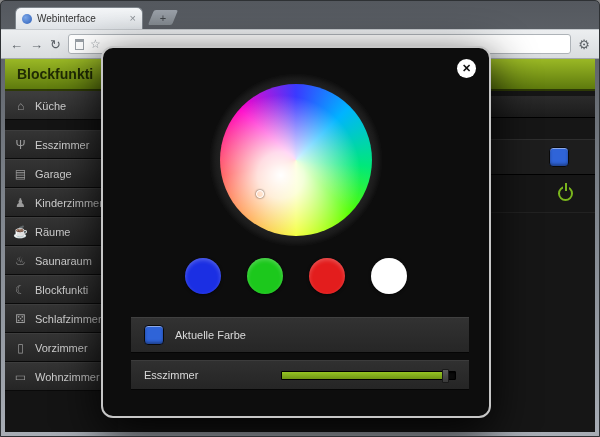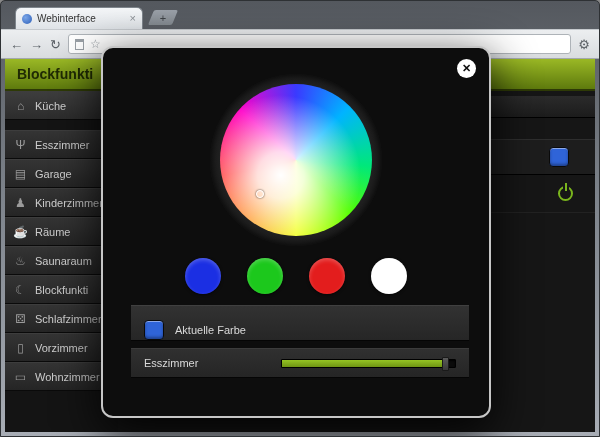--- a/index.html
+++ b/index.html
@@ -114,24 +114,24 @@
         #3a3aff 0deg, #00b4ff 45deg, #00e87a 95deg, #55ff00 135deg,
         #f0ff00 180deg, #ff8400 218deg, #ff2020 258deg, #ff00c8 312deg, #3a3aff 360deg);
   }
   .wheel-selector{
     position:absolute;left:24%;top:70%;width:8px;height:8px;border-radius:50%;
     border:1.5px solid #fff;box-shadow:0 0 2px rgba(0,0,0,.8);
   }
   .presets{display:flex;justify-content:center;gap:26px;margin-top:12px;}
   .preset{width:36px;height:36px;border-radius:50%;box-shadow:inset 0 2px 4px rgba(255,255,255,.25), 0 1px 3px rgba(0,0,0,.6);}
   .ctrl-bar{
-    margin:11px 20px 0 28px;height:36px;
+    margin:23px 20px 0 28px;height:36px;
     background:linear-gradient(#323232,#262626);
     border-top:1px solid #404040;border-bottom:1px solid #050505;
-    display:flex;align-items:flex-end;
+    display:flex;align-items:center;
   }
   .ctrl-cell{flex:1;display:flex;align-items:center;gap:11px;padding:0 13px;font-size:11px;color:#dadada;--bg:#2c2c2c;}
   .ctrl-divider{width:1px;background:#0a0a0a;box-shadow:1px 0 0 #3d3d3d;}
   .cur-swatch{
     width:20px;height:20px;border-radius:4px;border:1px solid #0a0a0a;
     box-shadow:inset 0 1px 0 rgba(255,255,255,.45), inset 0 -2px 3px rgba(0,0,0,.35);flex:none;
   }
   .bright-bar{
     margin:7px 20px 0 28px;height:30px;
     background:linear-gradient(#303030,#252525);

